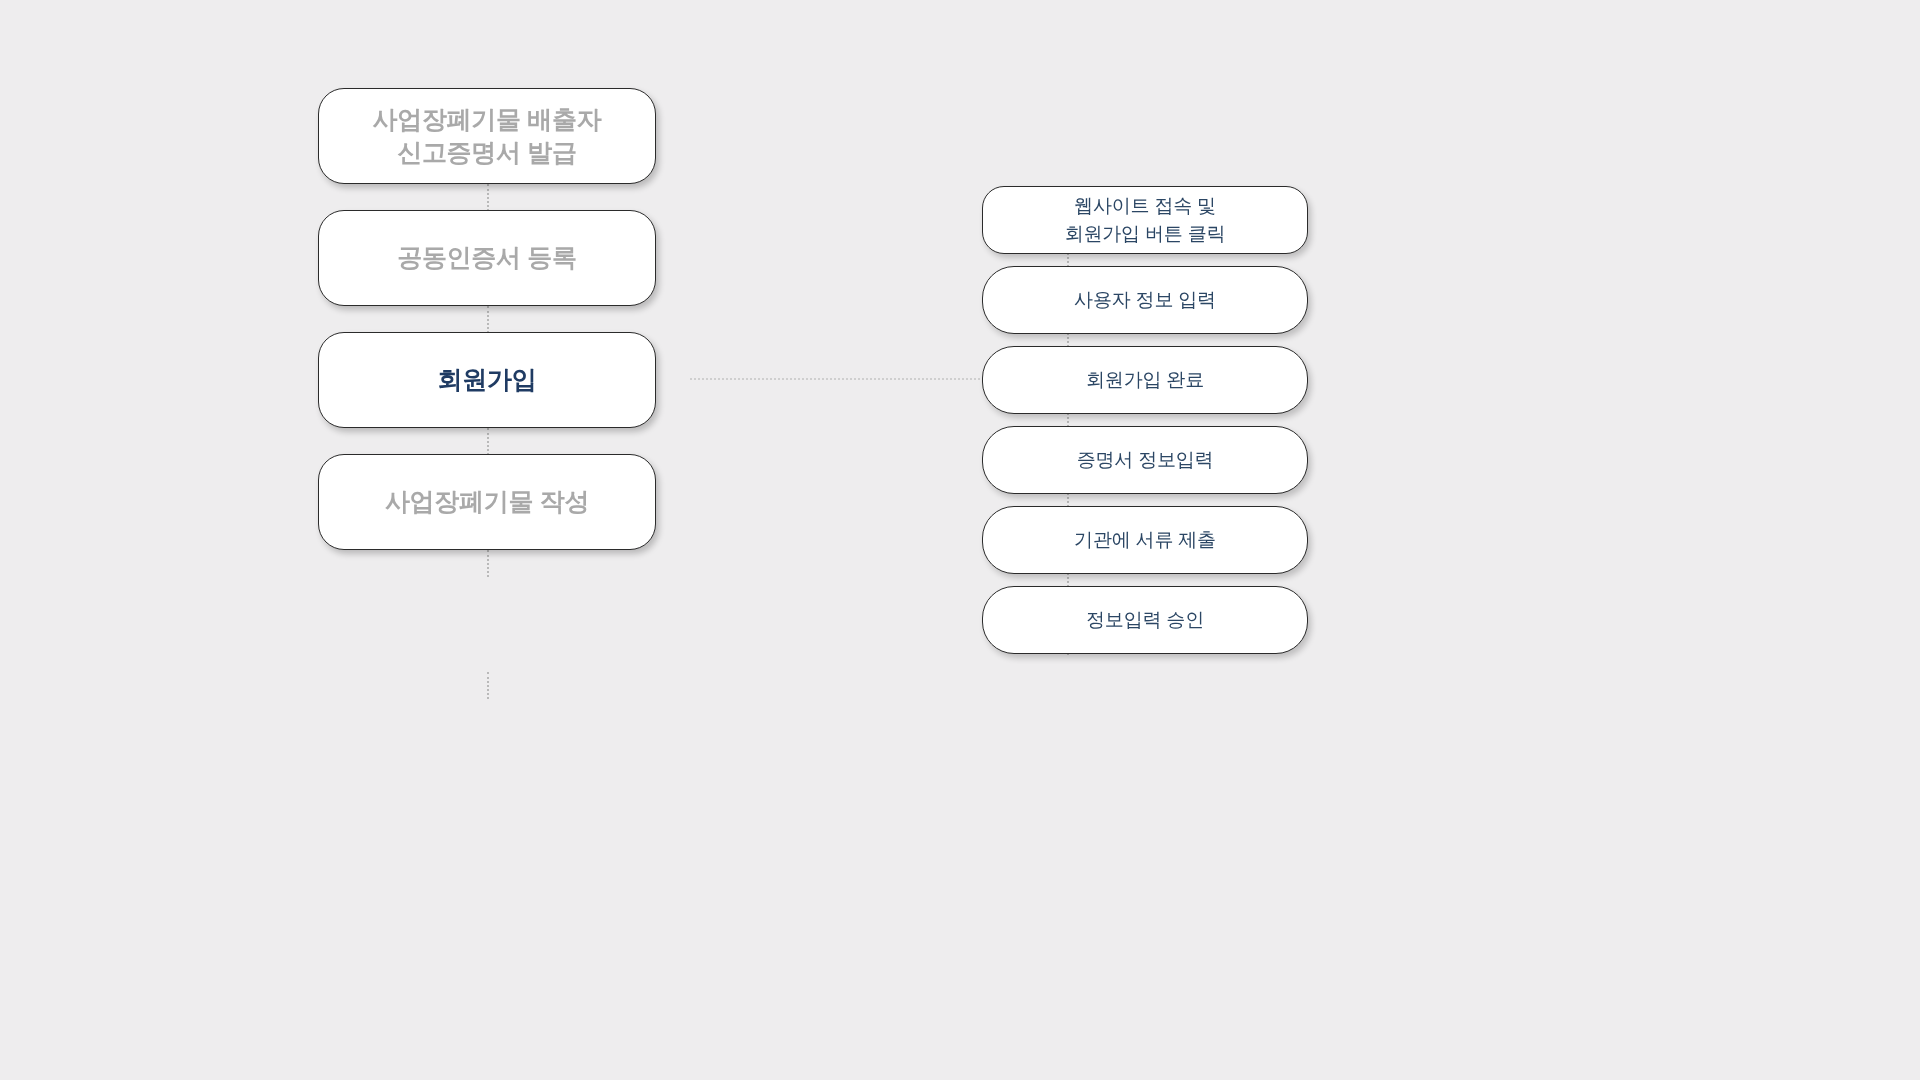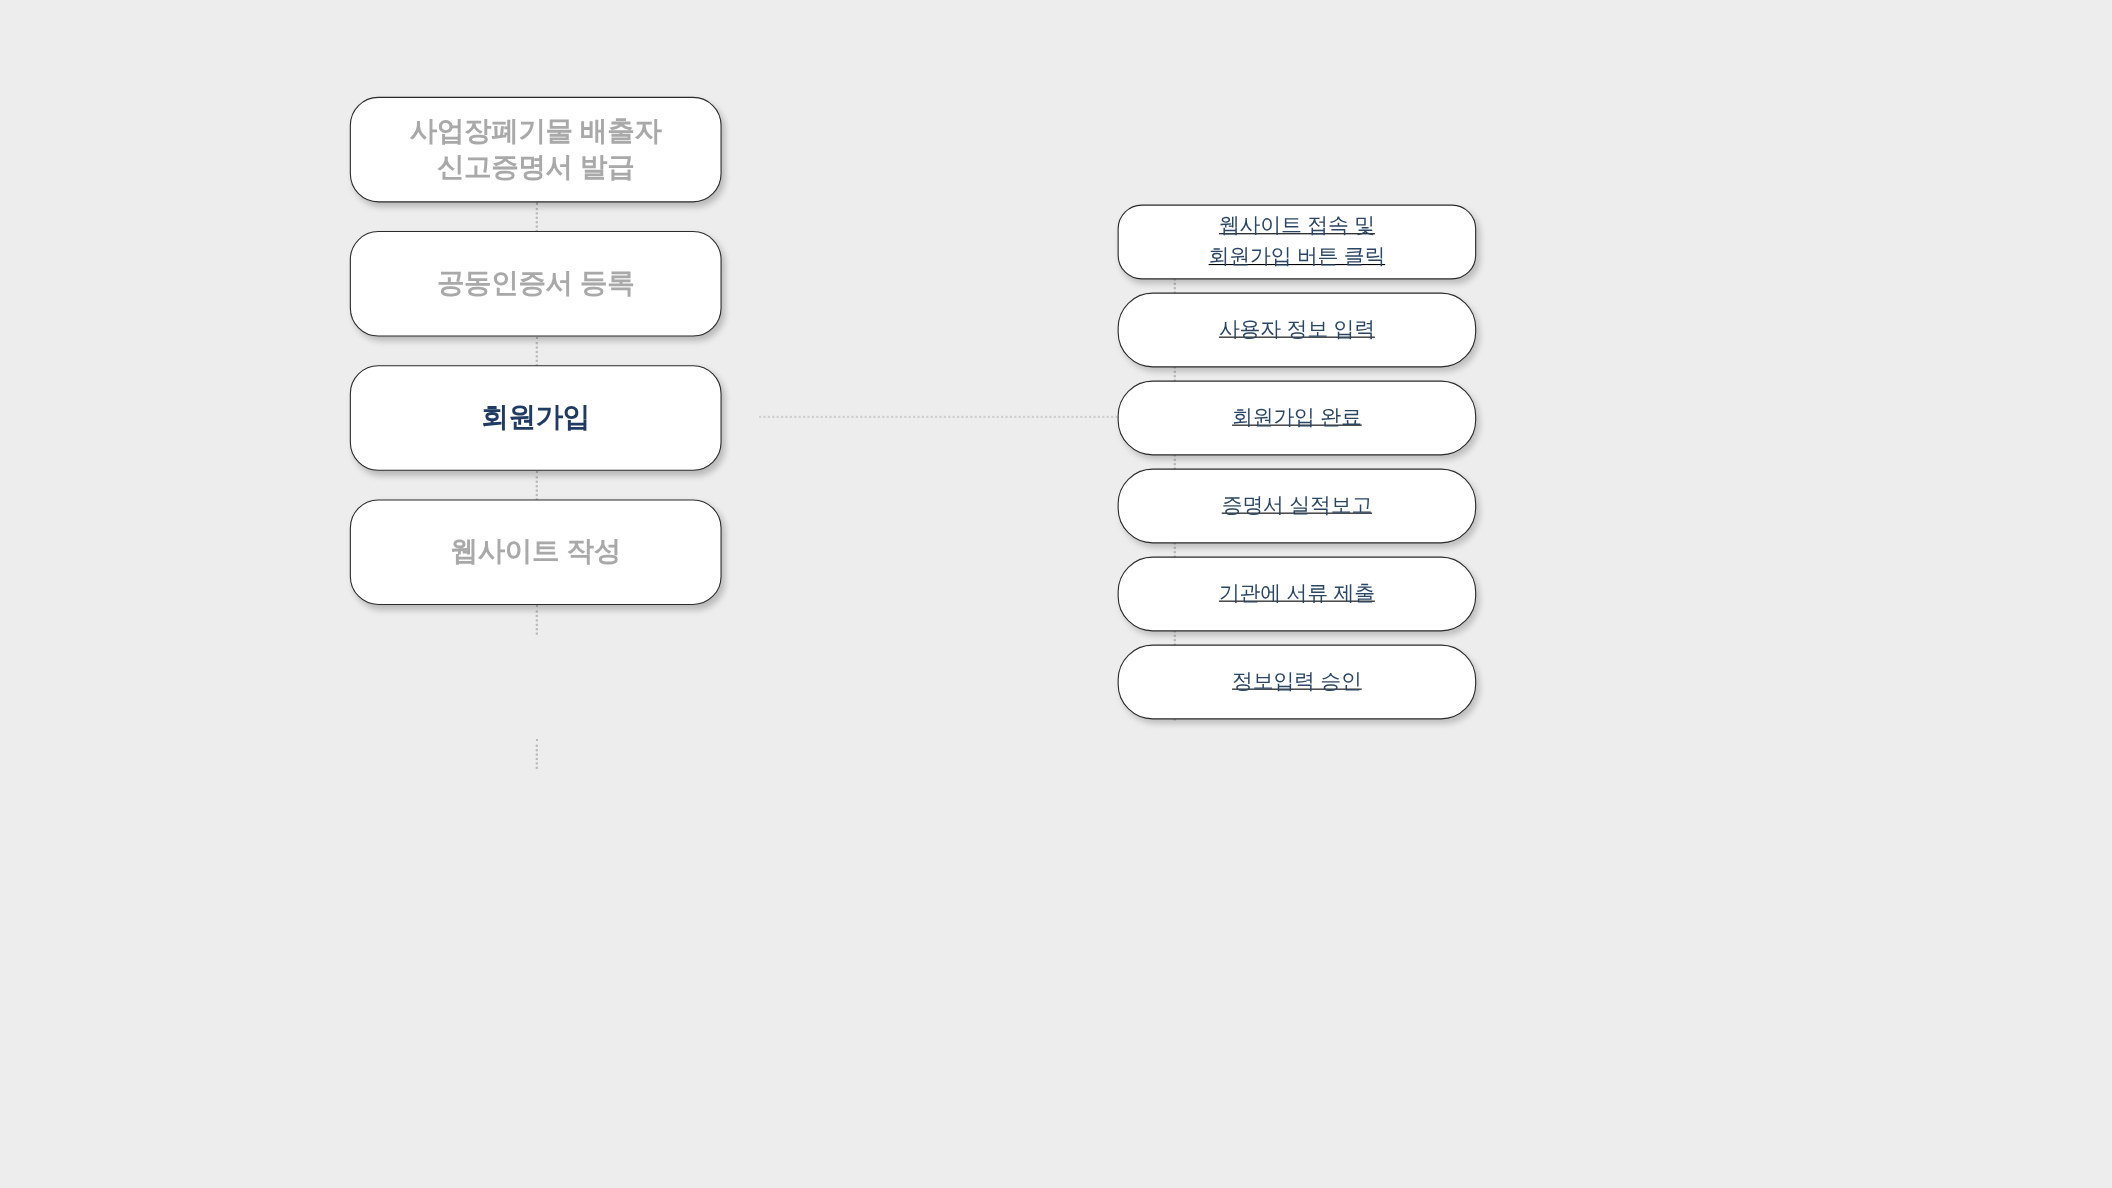--- a/index.html
+++ b/index.html
@@ -87,24 +87,23 @@
     color: #1f3b63;
     text-align: right;
   }
 
   .pc-h0 { height: 96px; }
   .pc-h1 { height: 96px; }
 
   
   .secondary-column {
     position: absolute;
-    left: 1016px;
+    left: 982px;
     top: 186px;
     width: 326px;
-    text-decoration: underline;
   }
 
   .secondary-card {
     position: relative;
     width: 326px;
     box-sizing: border-box;
     background: #ffffff;
     border: 1.4px solid #2b2b2b;
     border-radius: 22px;
     box-shadow: 3px 4px 6px rgba(0,0,0,0.20);
@@ -161,21 +160,21 @@
 
     <div class="primary-card pc-h1">
       <span class="card-label">공동인증서 등록</span>
     </div>
 
     <div class="primary-card pc-h1 is-active">
       <span class="card-label">회원가입</span>
     </div>
 
     <div class="primary-card pc-h1">
-      <span class="card-label">웹사이트 작성</span>
+      <span class="card-label">사업장폐기물 작성</span>
     </div>
 
 
   </div>
 
   <div class="secondary-column">
 
     <div class="secondary-card sc-tall">
       <span class="card-label">웹사이트 접속 및
 회원가입 버튼 클릭</span>
@@ -183,21 +182,21 @@
 
     <div class="secondary-card sc-norm">
       <span class="card-label">사용자 정보 입력</span>
     </div>
 
     <div class="secondary-card sc-norm">
       <span class="card-label">회원가입 완료</span>
     </div>
 
     <div class="secondary-card sc-norm">
-      <span class="card-label">증명서 실적보고</span>
+      <span class="card-label">증명서 정보입력</span>
     </div>
 
     <div class="secondary-card sc-norm">
       <span class="card-label">기관에 서류 제출</span>
     </div>
 
     <div class="secondary-card sc-norm">
       <span class="card-label">정보입력 승인</span>
     </div>
   </div>

